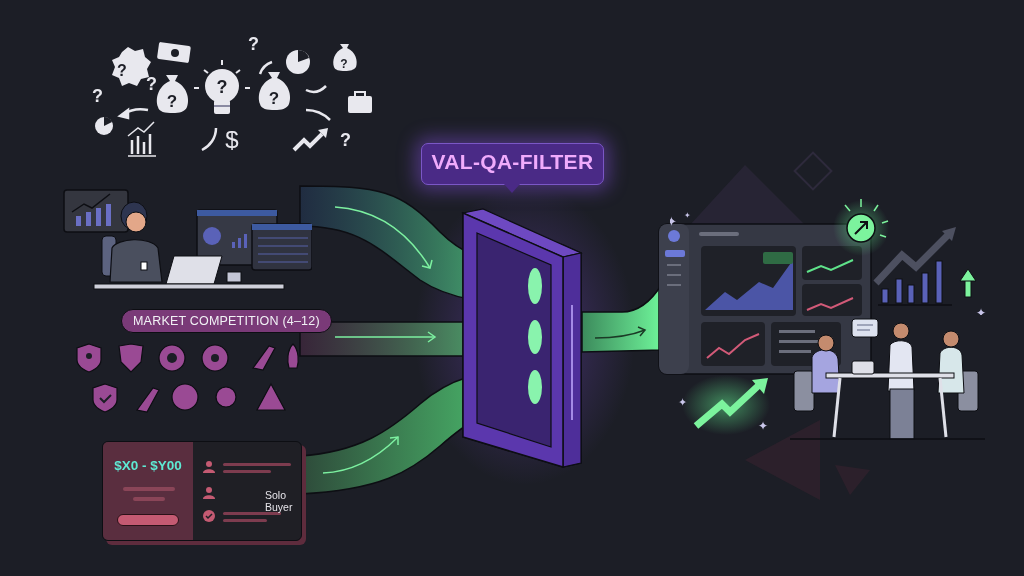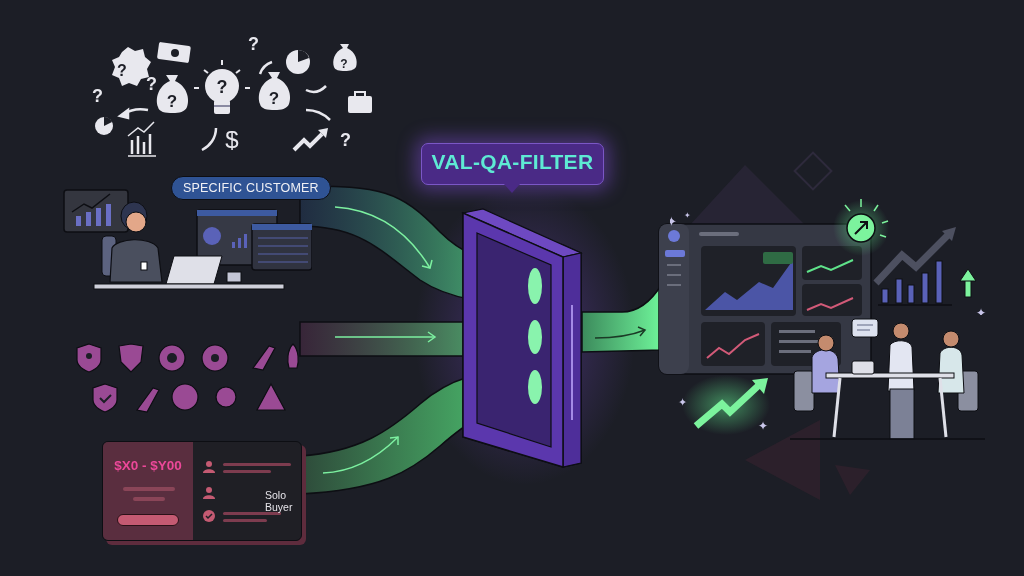--- a/index.html
+++ b/index.html
@@ -6,26 +6,26 @@
   html, body { width: 1024px; height: 576px; overflow: hidden; background: #1c1e26; font-family: "Liberation Sans", sans-serif; }
   #stage { position: relative; width: 1024px; height: 576px; background: #1c1e26; overflow: hidden; }
   .abs { position: absolute; }
   svg { display: block; }
 
   .pill { position: absolute; border-radius: 14px; font-size: 12.5px; font-weight: 400; letter-spacing: 0.2px; padding: 0 11px; line-height: 22px; height: 24px; white-space: nowrap; border: 1.5px solid #0d0e13; color: #f1f1f5; }
   .pill-blue { background: #2f5394; }
   .pill-purple { background: #7a3a78; }
   .pill-rose { background: #b84f67; font-size: 13px; }
 
-  .filter-label { position: absolute; left: 421px; top: 143px; width: 183px; height: 42px; background: #4a2a86; border: 1.5px solid #7b57c6; border-radius: 7px; color: #5eead4; font-size: 21px; font-weight: 700; text-align: center; line-height: 35px; letter-spacing: 0.3px; box-shadow: 0 0 18px 6px rgba(130,80,220,0.45); }
+  .filter-label { position: absolute; left: 421px; top: 143px; width: 183px; height: 42px; background: #4a2a86; border: 1.5px solid #7b57c6; border-radius: 7px; color: #f0abfc; font-size: 21px; font-weight: 700; text-align: center; line-height: 35px; letter-spacing: 0.3px; box-shadow: 0 0 18px 6px rgba(130,80,220,0.45); }
   .filter-label::after { content: ""; position: absolute; left: 82px; bottom: -9px; width: 0; height: 0; border-left: 8px solid transparent; border-right: 8px solid transparent; border-top: 9px solid #4a2a86; }
 
   .price-card { position: absolute; left: 102px; top: 441px; width: 200px; height: 100px; border: 1.5px solid #0d0e13; border-radius: 6px; background: #1f1f25; box-shadow: 4px 4px 0 #5e2c3d; overflow: hidden; }
   .price-left { position: absolute; left: 0; top: 0; width: 90px; height: 100%; background: #5a2e3f; }
-  .price-val { position: absolute; left: 0; width: 90px; top: 16px; text-align: center; color: #ec4899; font-weight: 700; font-size: 13.5px; }
+  .price-val { position: absolute; left: 0; width: 90px; top: 16px; text-align: center; color: #5eead4; font-weight: 700; font-size: 13.5px; }
   .price-line { position: absolute; height: 4px; border-radius: 2px; background: #8a4558; }
   .price-btn { position: absolute; left: 14px; top: 72px; width: 62px; height: 12px; border-radius: 6px; background: #c45a72; border: 1px solid #2b1118; }
   .solo { position: absolute; left: 121px; top: 47px; color: #e6e4ea; font-size: 10.5px; margin-left: 41px; }
 </style>
 </head>
 <body>
 
 <div id="stage">
 
   <svg class="abs" style="left:0;top:0" width="1024" height="576">
@@ -206,22 +206,22 @@
       </g>
     <rect x="40" y="50" width="14" height="40" rx="4" fill="#5c6380" stroke="#0d0e13"></rect>
     <path d="M50,62 C55,52 88,50 96,62 L100,96 L48,96 Z" fill="#4a4f5e" stroke="#0d0e13" stroke-width="1.2"></path>
     <ellipse cx="72" cy="30" rx="13" ry="14" fill="#2e3550" stroke="#0d0e13"></ellipse>
     <circle cx="74" cy="36" r="10" fill="#e3a789" stroke="#0d0e13"></circle>
     <rect x="79" y="76" width="6" height="8" fill="#ffffff" stroke="#0d0e13"></rect>
     <path d="M112,70 L160,70 L152,98 L104,98 Z" fill="#dfe0e8" stroke="#0d0e13"></path>
     <rect x="165" y="86" width="14" height="10" fill="#c4c6d6" stroke="#0d0e13"></rect>
     <rect x="32" y="98" width="190" height="5" fill="#cfd0da" stroke="#0d0e13"></rect>
   </svg>
-  <div class="pill pill-blue" style="left:171px;top:176px;">SPECIFIC CUSTOMER</div>
-
+
+  <div class="pill pill-purple" style="left:121px;top:309px;">MARKET COMPETITION (4–12)</div>
   <svg class="abs" style="left:75px;top:340px" width="240" height="75">
     <g fill="#9a4a94" stroke="#0d0e13" stroke-width="1.2">
       <path d="M14,4 L26,8 L26,20 C26,28 14,32 14,32 C14,32 2,28 2,20 L2,8 Z"></path>
       <path d="M44,6 L56,4 L68,6 L66,22 L56,32 L46,22 Z"></path>
       <circle cx="97" cy="18" r="13"></circle>
       <circle cx="140" cy="18" r="13"></circle>
       <path d="M178,28 L194,6 L200,8 L188,30 Z"></path>
       <path d="M218,4 C224,10 224,22 222,28 L214,28 C212,22 212,10 218,4 Z"></path>
       <path d="M30,44 L42,48 L42,60 C42,68 30,72 30,72 C30,72 18,68 18,60 L18,48 Z"></path>
       <path d="M62,70 L78,48 L84,50 L72,72 Z"></path>

